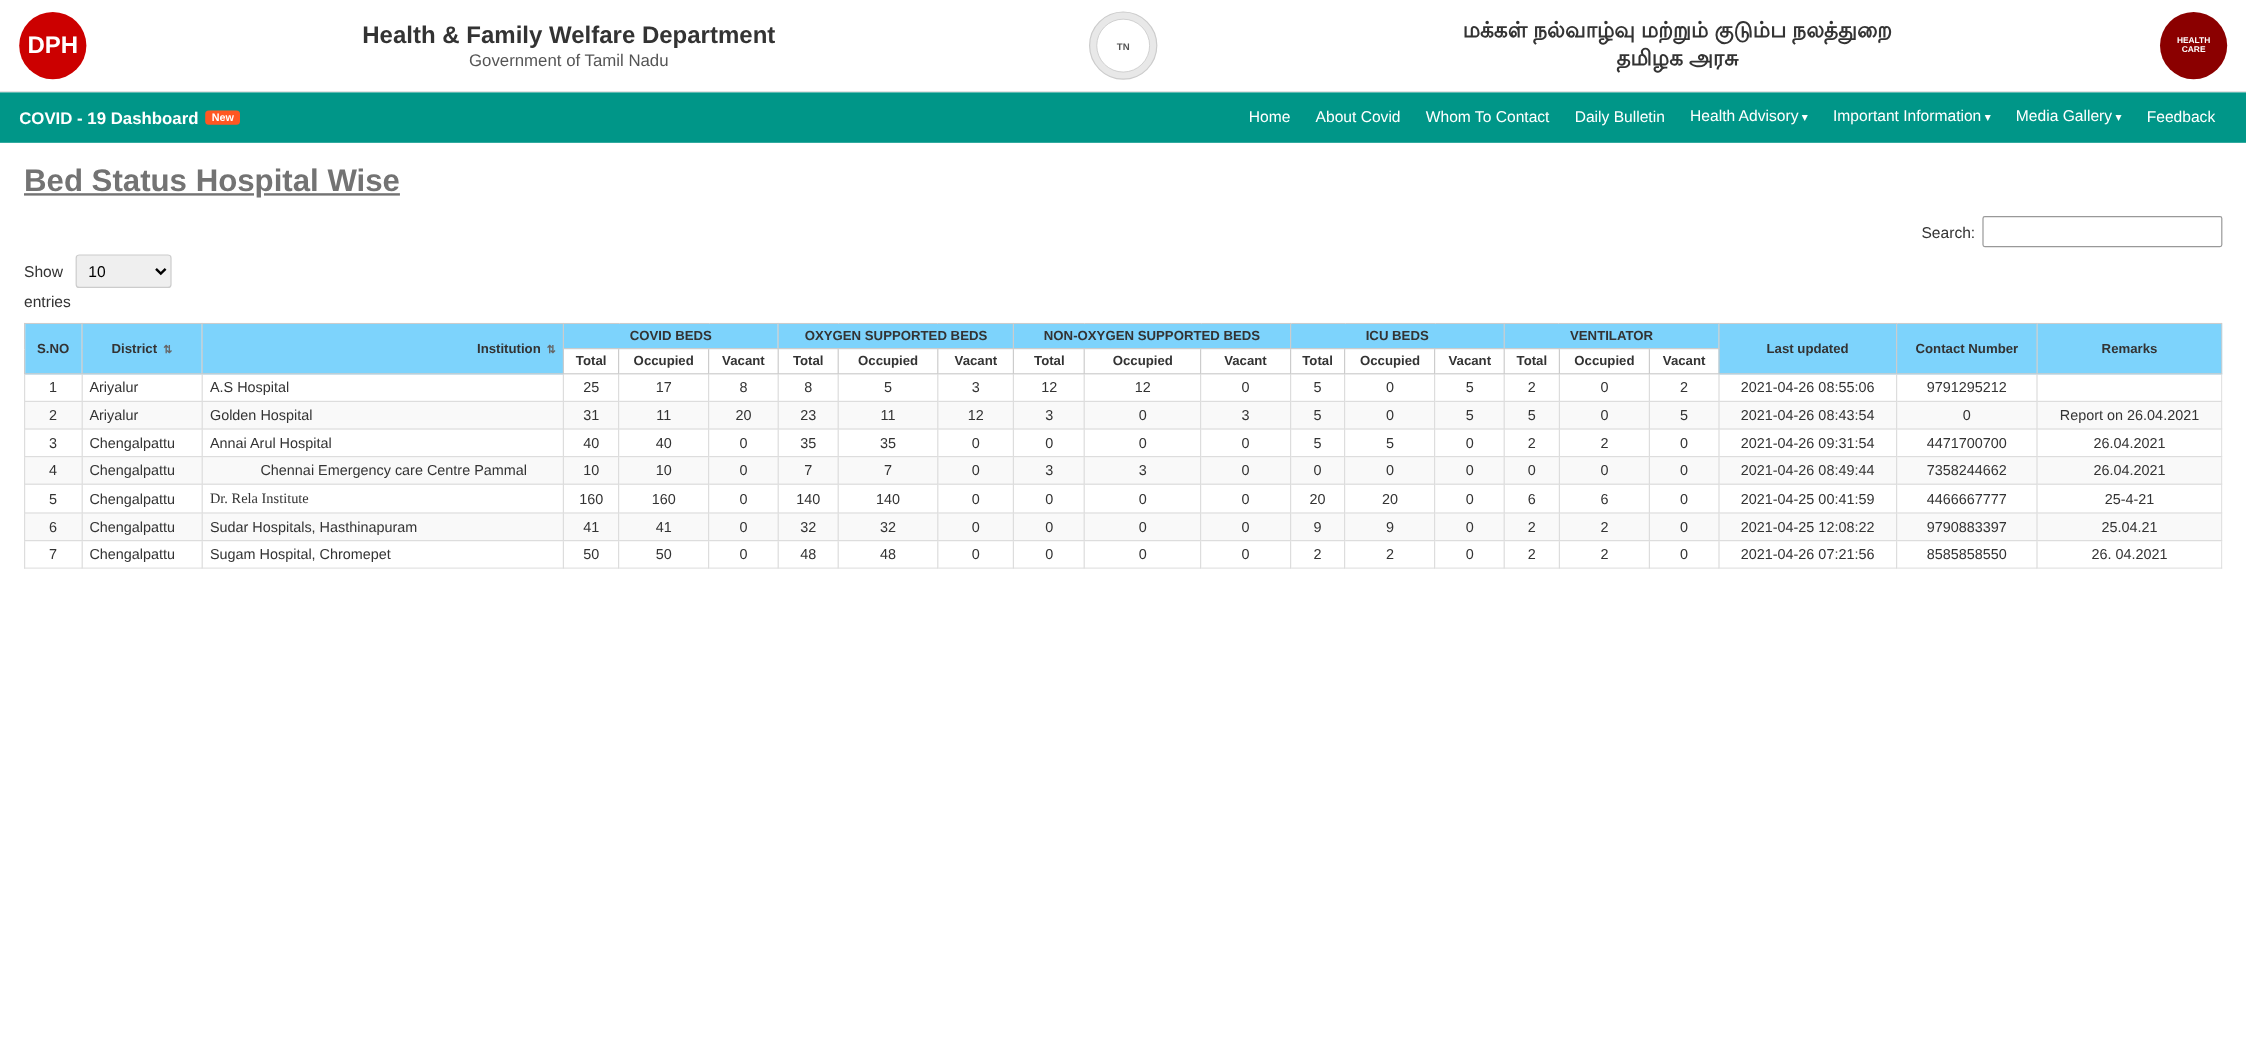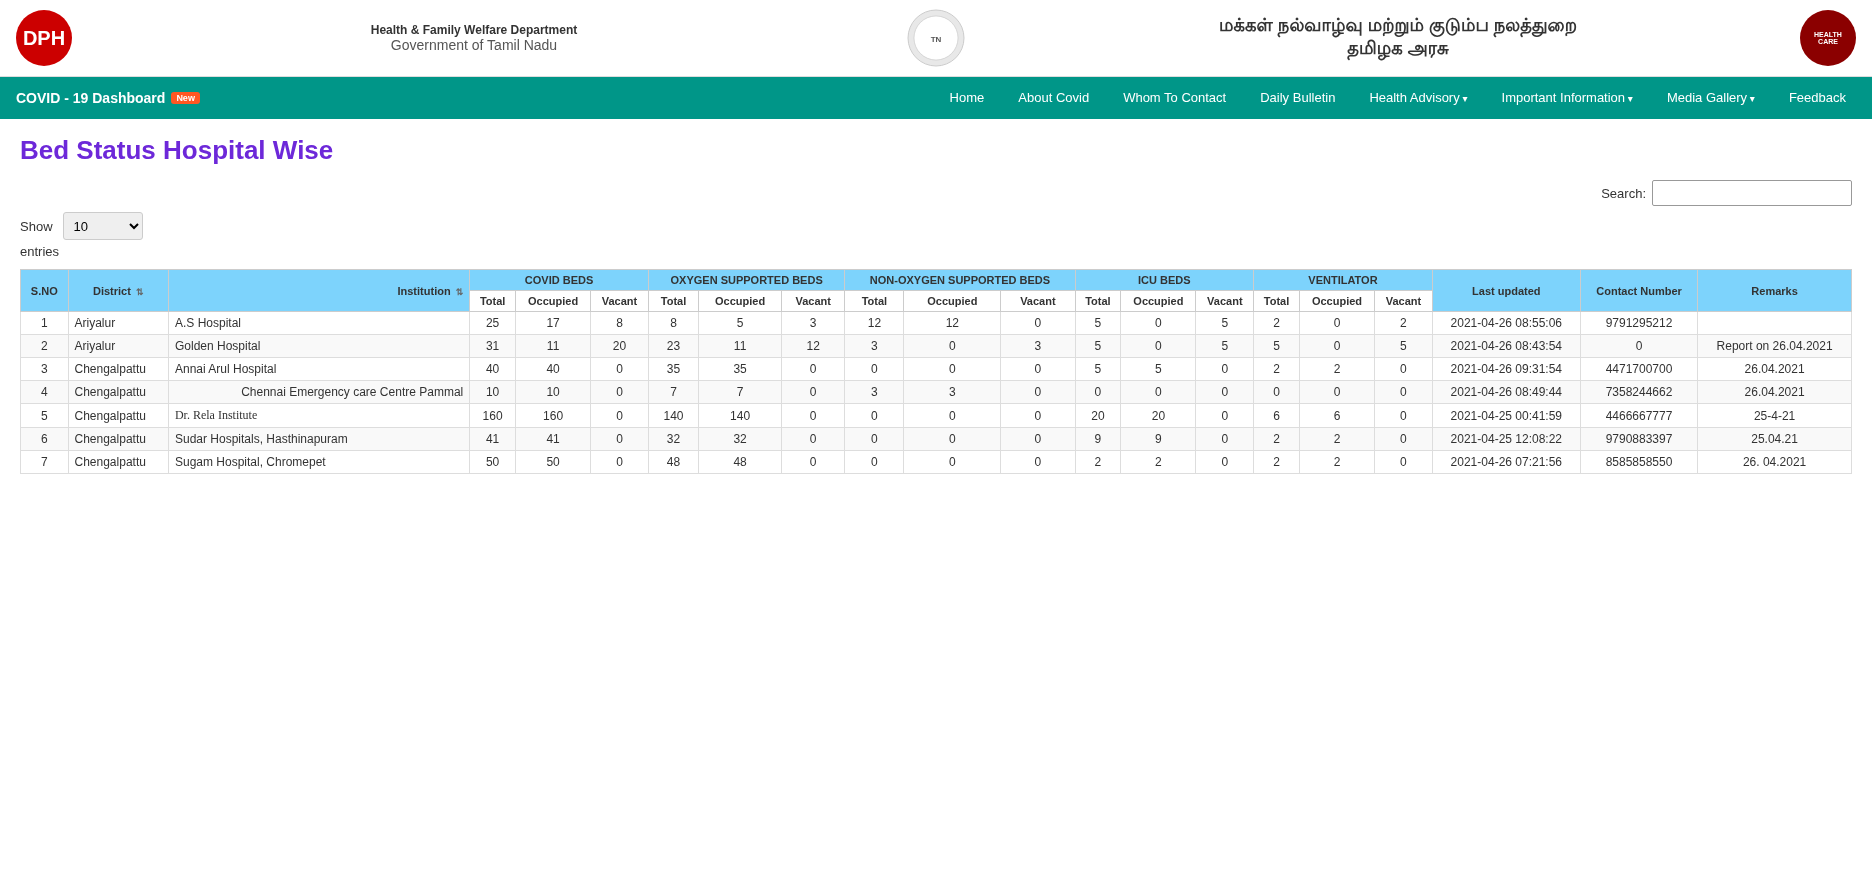--- a/index.html
+++ b/index.html
@@ -19,21 +19,21 @@
       border-radius: 50%;
       display: flex; align-items: center; justify-content: center;
       color: #fff; font-weight: bold; font-size: 20px;
       flex-shrink: 0;
     }
     .top-header .center-text {
       flex: 1;
       text-align: center;
     }
     .top-header .center-text .dept {
-      font-size: 12px; font-weight: bold; color: #333;
+      font-size: 20px; font-weight: bold; color: #333;
     }
     .top-header .center-text .govt {
       font-size: 14px; color: #555;
     }
     .emblem {
       width: 60px; height: 60px; margin: 0 30px;
       display: flex; align-items: center; justify-content: center;
     }
     .emblem svg { width: 60px; height: 60px; }
     .top-header .tamil-text {
@@ -73,21 +73,21 @@
     .navbar .brand .new-badge {
       background: #ff5722;
       color: #fff;
       font-size: 9px;
       padding: 1px 5px;
       border-radius: 3px;
     }
     .navbar .nav-links {
       display: flex;
       align-items: center;
-      gap: 14px;
+      gap: 1px;
       margin-left: auto;
     }
     .navbar .nav-link {
       color: #fff;
       text-decoration: none;
       padding: 0 10px;
       font-size: 13px;
       line-height: 42px;
       white-space: nowrap;
     }
@@ -96,22 +96,23 @@
       font-size: 10px;
     }
 
     
     .page-content {
       padding: 16px 20px;
     }
     .page-title {
       font-size: 26px;
       font-weight: bold;
-      color: #6d28d9;
+      color: #737373;
       margin-bottom: 14px;
+      text-decoration: underline;
     }
     .show-section {
       display: flex;
       align-items: center;
       gap: 10px;
       margin-bottom: 4px;
     }
     .show-label { font-size: 13px; }
     .show-select {
       border: 1px solid #ccc;
@@ -339,21 +340,21 @@
             <td>2</td>
             <td>2</td>
             <td>0</td>
             <td>2021-04-26 09:31:54</td>
             <td>4471700700</td>
             <td>26.04.2021</td>
           </tr>
           <tr>
             <td>4</td>
             <td style="text-align: left;">Chengalpattu</td>
-            <td style="text-align: right; padding-left: 24px;">Chennai Emergency care Centre Pammal</td>
+            <td style="text-align: center; padding-left: 24px;">Chennai Emergency care Centre Pammal</td>
             <td>10</td>
             <td>10</td>
             <td>0</td>
             <td>7</td>
             <td>7</td>
             <td>0</td>
             <td>3</td>
             <td>3</td>
             <td>0</td>
             <td>0</td>

